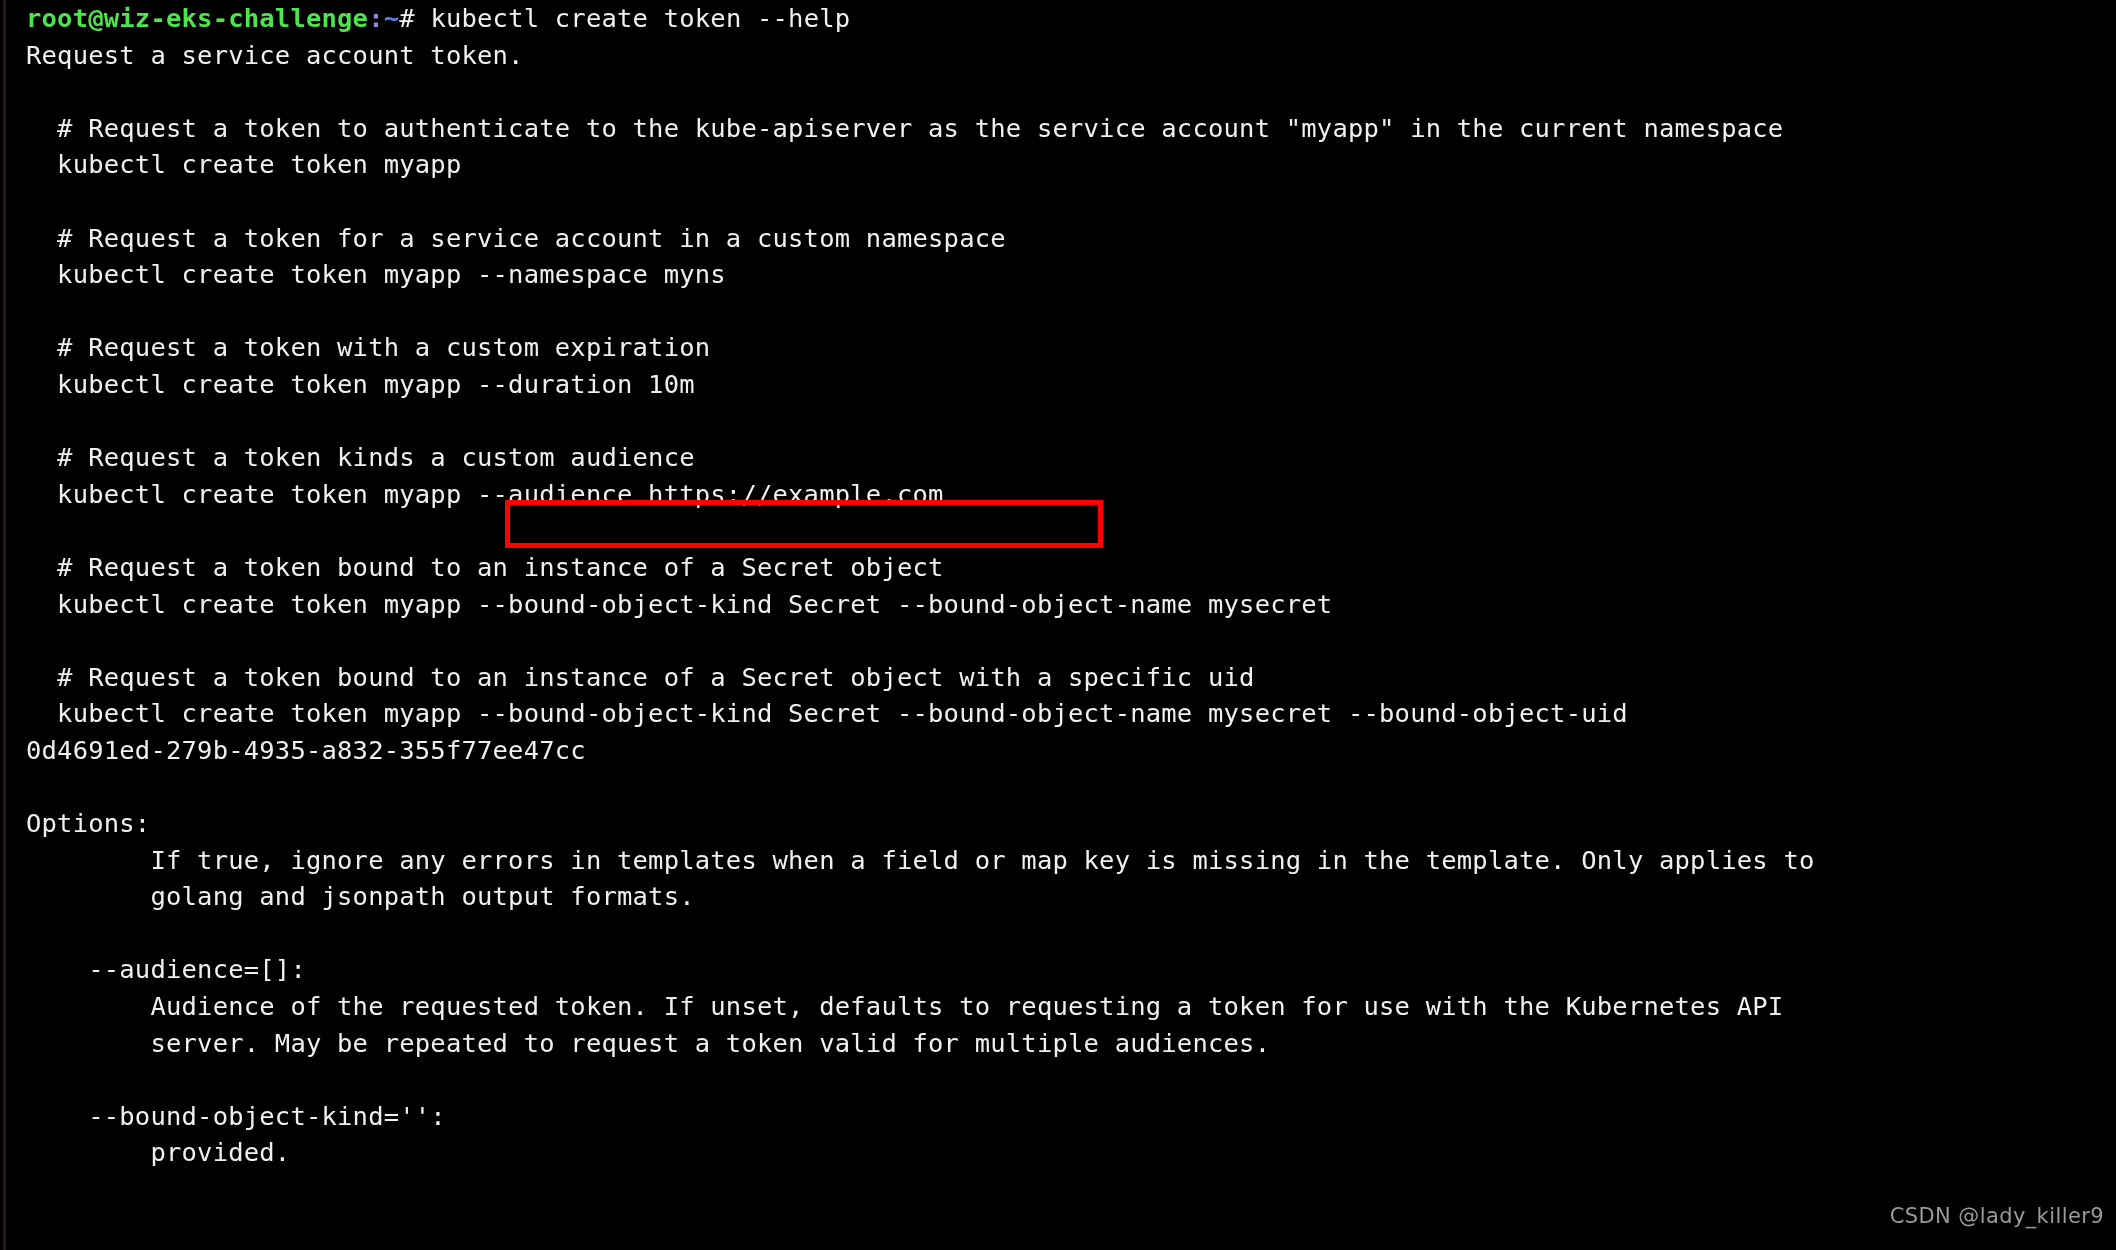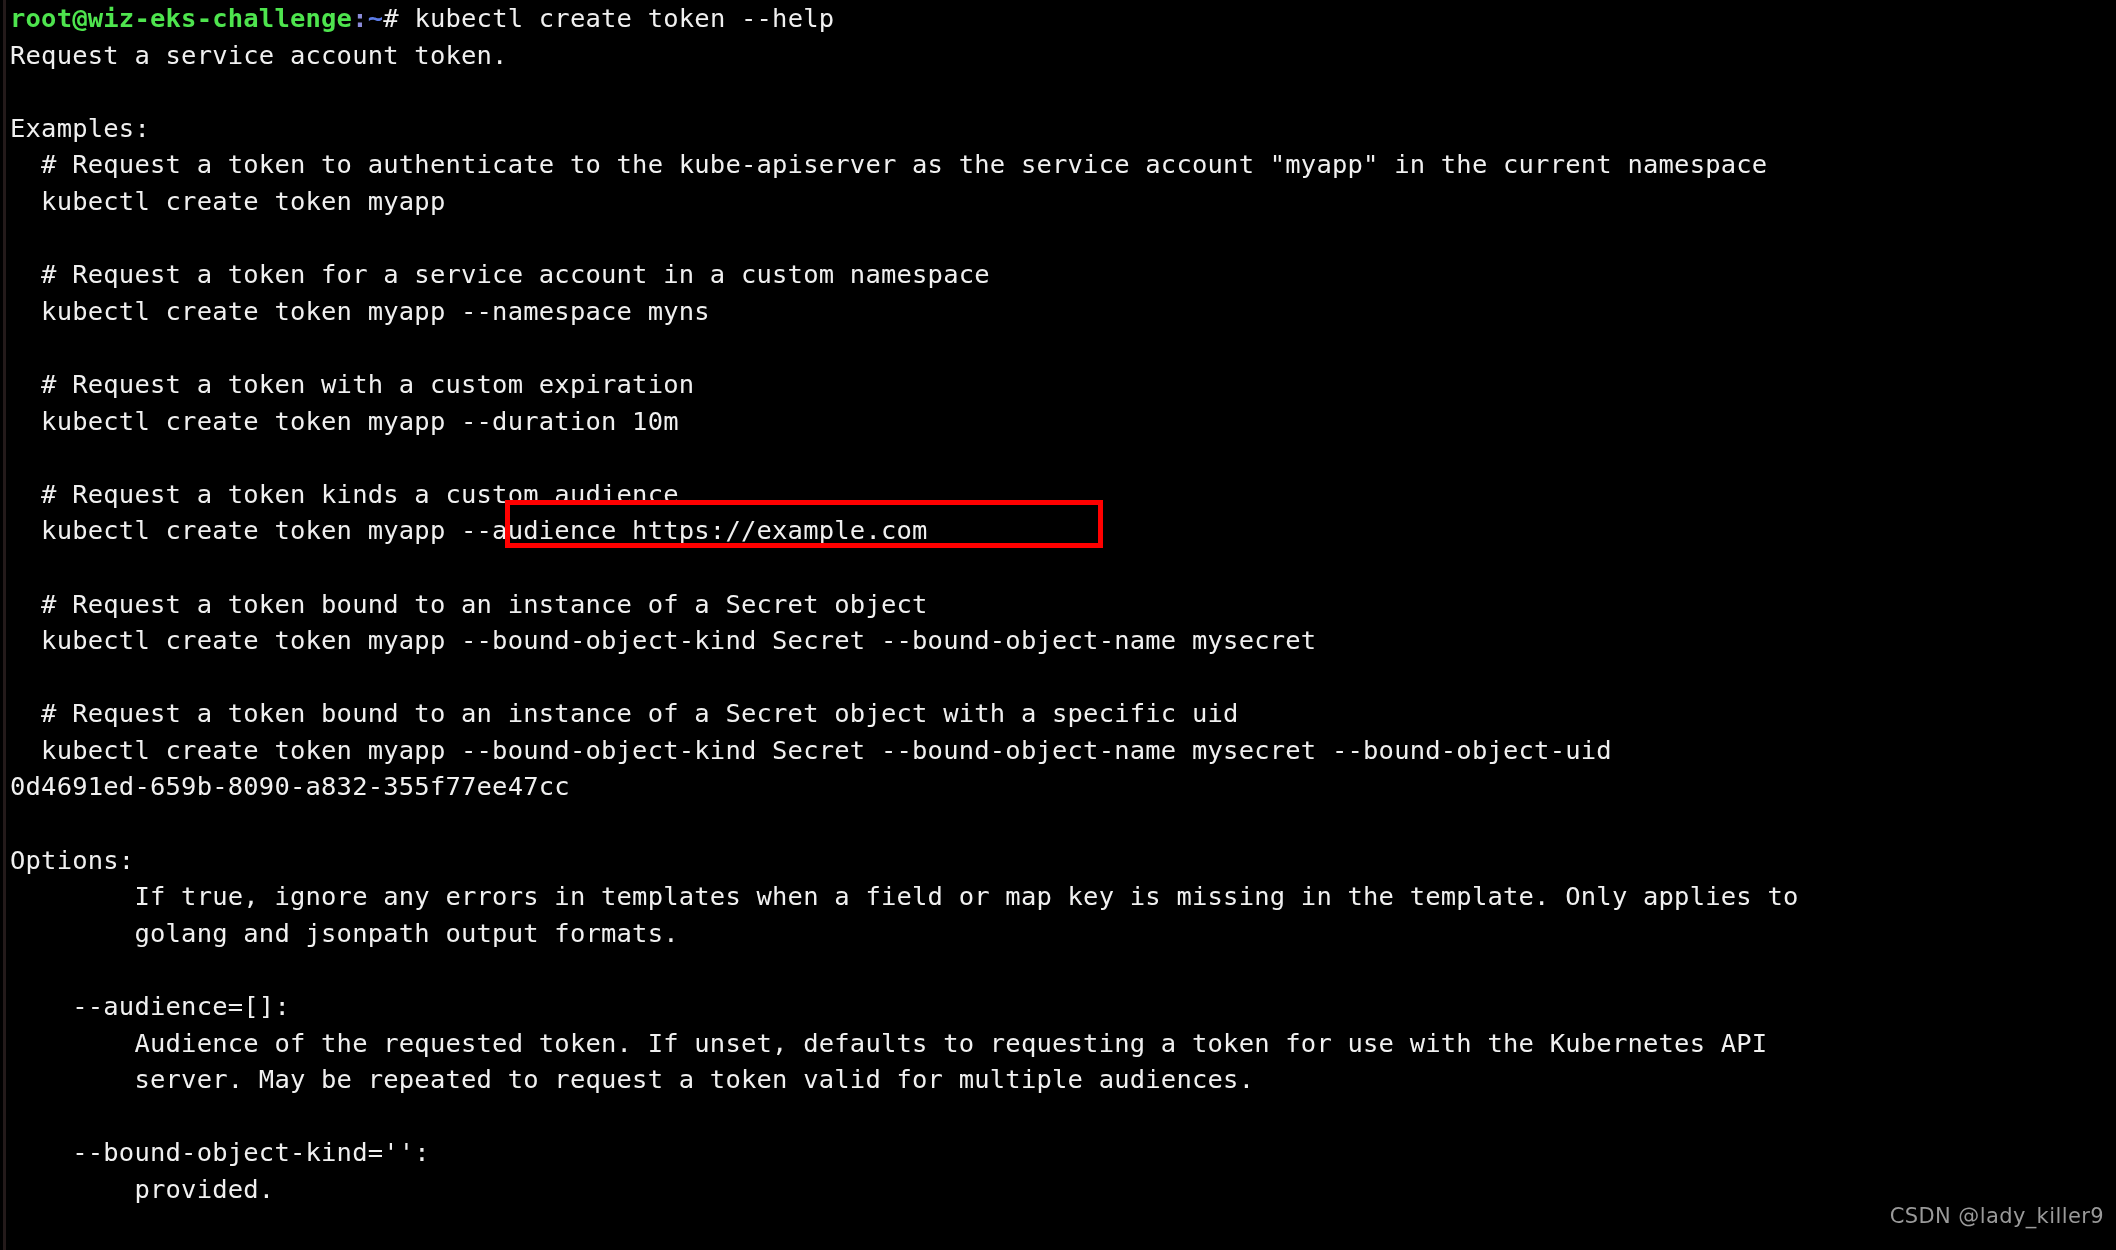--- a/index.html
+++ b/index.html
@@ -39,20 +39,21 @@
   .line {
     font-family: "DejaVu Sans Mono", "Liberation Mono", monospace;
     font-size: 25.5px;
     line-height: 36.6px;
     letter-spacing: 0.2px;
     white-space: pre;
     color: #f0f0f0;
     height: 36.6px;
     position: relative;
     z-index: 2;
+    margin-left: 16px;
   }
 
   .line.blank { color: transparent; }
 
   .seg-host   { color: #4ee44e; font-weight: bold; }
   .seg-colon  { color: #8b8bd8; font-weight: bold; }
   .seg-tilde  { color: #5c7ce8; font-weight: bold; }
   .seg-hash   { color: #f0f0f0; }
   .seg-cmd    { color: #f0f0f0; }
 
@@ -95,39 +96,38 @@
 
   <div id="left-rail"></div>
 
   <div id="lines-wrap">
 
     <div class="line"><span class="seg-host" style="color: rgb(78, 228, 78);">root@wiz-eks-challenge</span><span class="seg-colon">:</span><span class="seg-tilde" style="color: rgb(92, 124, 232);">~</span><span class="seg-hash">#</span><span class="seg-cmd"> kubectl create token --help</span></div>
 
     <div id="output-lines">
         <div class="line">Request a service account token.</div>
         <div class="line blank"></div>
-        <div class="line">Examples:</div>
         <div class="line">  # Request a token to authenticate to the kube-apiserver as the service account "myapp" in the current namespace</div>
         <div class="line">  kubectl create token myapp</div>
         <div class="line blank"></div>
         <div class="line">  # Request a token for a service account in a custom namespace</div>
         <div class="line">  kubectl create token myapp --namespace myns</div>
         <div class="line blank"></div>
         <div class="line">  # Request a token with a custom expiration</div>
         <div class="line">  kubectl create token myapp --duration 10m</div>
         <div class="line blank"></div>
         <div class="line">  # Request a token kinds a custom audience</div>
         <div class="line">  kubectl create token myapp --audience https://example.com</div>
         <div class="line blank"></div>
         <div class="line">  # Request a token bound to an instance of a Secret object</div>
         <div class="line">  kubectl create token myapp --bound-object-kind Secret --bound-object-name mysecret</div>
         <div class="line blank"></div>
         <div class="line">  # Request a token bound to an instance of a Secret object with a specific uid</div>
         <div class="line">  kubectl create token myapp --bound-object-kind Secret --bound-object-name mysecret --bound-object-uid</div>
-        <div class="line">0d4691ed-659b-8090-a832-355f77ee47cc</div>
+        <div class="line">0d4691ed-279b-4935-a832-355f77ee47cc</div>
         <div class="line blank"></div>
         <div class="line">Options:</div>
         <div class="line">        If true, ignore any errors in templates when a field or map key is missing in the template. Only applies to</div>
         <div class="line">        golang and jsonpath output formats.</div>
         <div class="line blank"></div>
         <div class="line">    --audience=[]:</div>
         <div class="line">        Audience of the requested token. If unset, defaults to requesting a token for use with the Kubernetes API</div>
         <div class="line">        server. May be repeated to request a token valid for multiple audiences.</div>
         <div class="line blank"></div>
         <div class="line">    --bound-object-kind='':</div>

